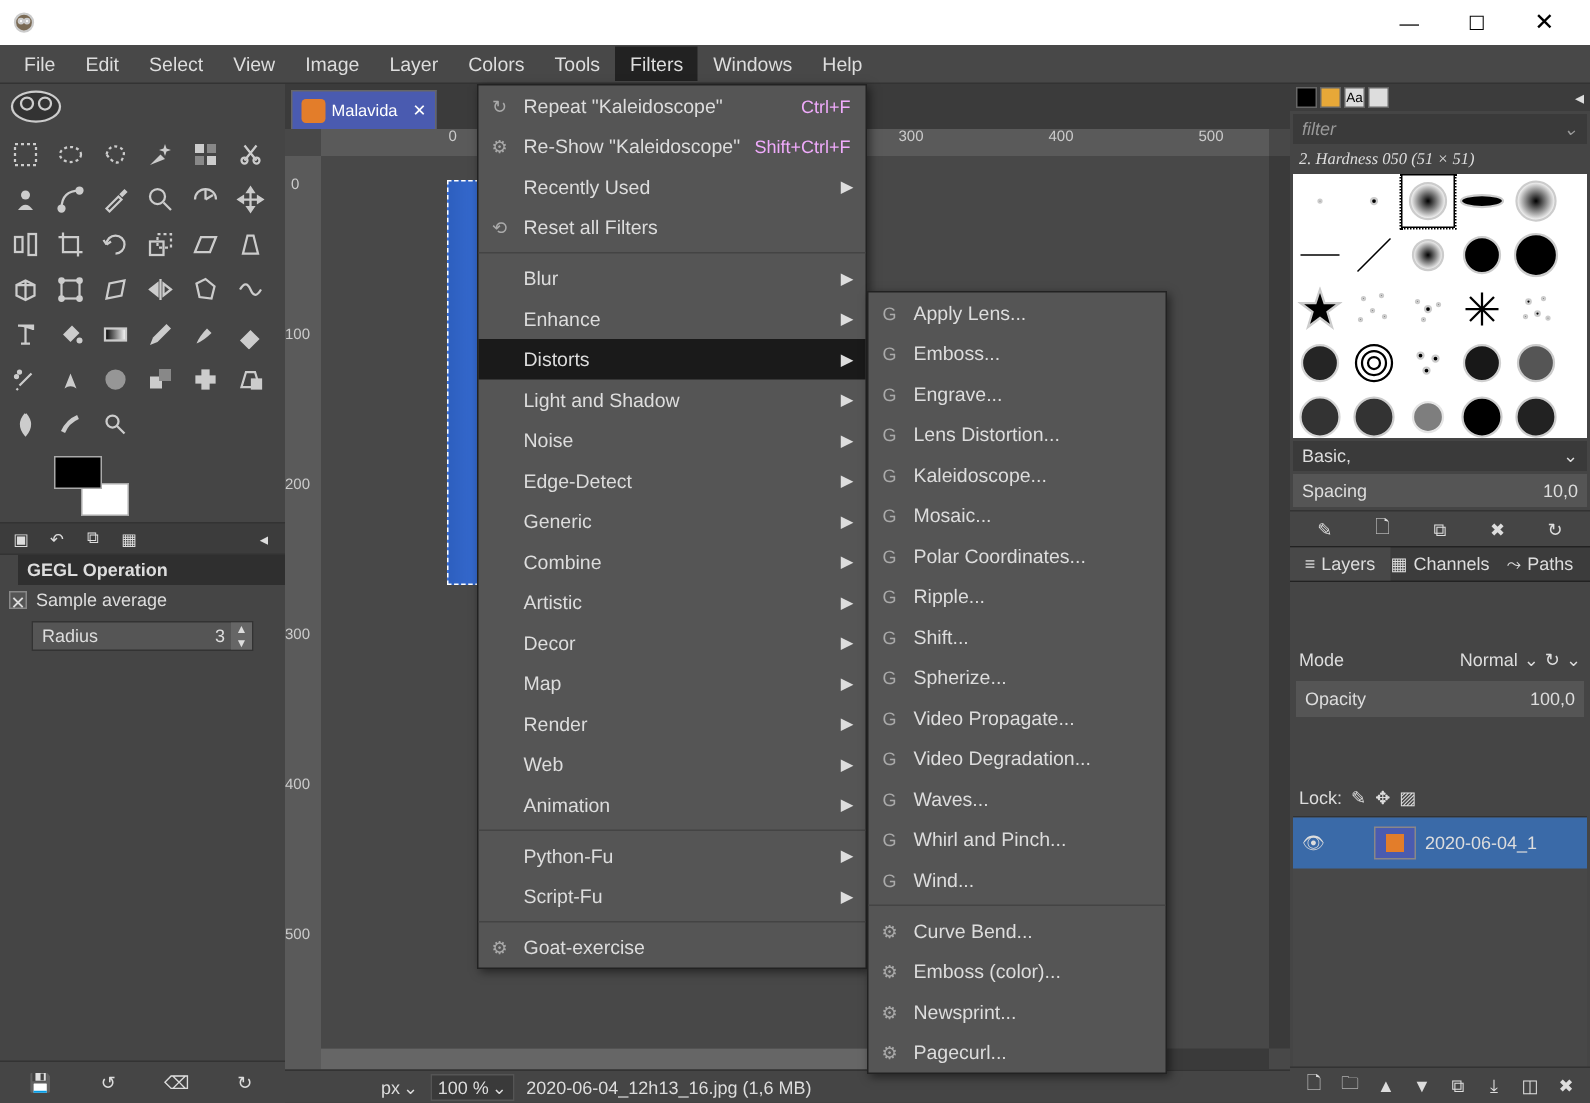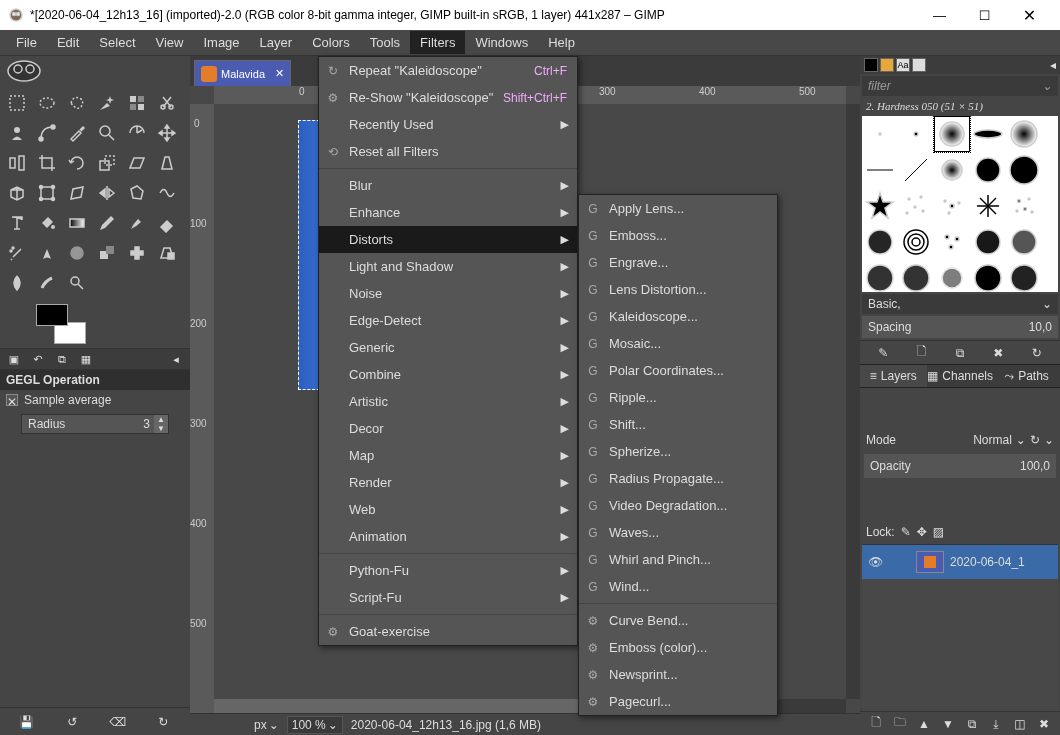--- a/index.html
+++ b/index.html
@@ -30,21 +30,21 @@
 .tool svg { width: 20px; height: 20px; }
 
 
 .color-swatch { margin: 8px 0 4px 36px; position: relative; width: 50px; height: 40px; }
 .swatch-fg { position: absolute; top: 0; left: 0; width: 32px; height: 22px; background: #000; border: 1px solid #aaa; }
 .swatch-bg { position: absolute; bottom: 0; right: 0; width: 32px; height: 22px; background: #fff; border: 1px solid #aaa; }
 
 
 .dock-strip { height:22px; background:#3c3c3c; display:flex; align-items:center; padding:0 4px; gap:4px; border-top:1px solid #333; border-bottom:1px solid #333;}
 .dock-strip .tab { width:20px; height:16px; display:flex; align-items:center; justify-content:center; font-size:11px;}
-.dock-title { background:#2f2f2f; padding:3px 6px; font-size:12px; font-weight:600;}
+.dock-title { background:#2f2f2f; padding:3px 6px; font-size:12px; font-weight:600;margin-left:12px;}
 .opt-row { display:flex; align-items:center; padding:3px 6px; gap:6px; font-size:12px;}
 .opt-row .checkbox {width:12px;height:12px;border:1px solid #888;background:#555;}
 .slider-row { position:relative; margin:4px 21px; height:20px; background:#555; border:1px solid #333; display:flex; align-items:center;}
 .slider-row .lbl{ position:absolute; left:6px; }
 .slider-row .val{ position:absolute; right:18px; }
 .slider-row .spin{ position:absolute; right:0; width:14px; height:100%; display:flex; flex-direction:column;}
 .slider-row .spin div{flex:1; display:flex; align-items:center; justify-content:center; font-size:8px; background:#666;}
 
 .bottom-tools { margin-top:auto; height:28px; display:flex; align-items:center; justify-content:space-around; padding:0 4px; border-top:1px solid #333;}
 .bottom-tools .btn{width:24px;height:20px;display:flex;align-items:center;justify-content:center;}
@@ -109,21 +109,20 @@
 
 <div class="titlebar">
   <div class="title">
     <span class="gimp-icon">
       <svg viewBox="0 0 16 16">
           <circle cx="8" cy="8" r="6" fill="#7a6a54"></circle>
           <circle cx="6" cy="7" r="1.5" fill="#fff"></circle>
           <circle cx="10" cy="7" r="1.5" fill="#fff"></circle>
         </svg>
     </span>
-    <span>*[2020-06-04_12h13_16] (imported)-2.0 (RGB color 8-bit gamma integer, GIMP built-in sRGB, 1 layer) 441x287 – GIMP</span>
   </div>
   <div class="winbtns">
     <div class="winbtn">—</div>
     <div class="winbtn">☐</div>
     <div class="winbtn close">✕</div>
   </div>
 </div>
 
 <div class="menubar">
   <div class="menuitem">File</div>
@@ -842,21 +841,21 @@
     <div class="mi">
       <span class="icn">G</span>
       <span>Shift...</span>
     </div>
     <div class="mi">
       <span class="icn">G</span>
       <span>Spherize...</span>
     </div>
     <div class="mi">
       <span class="icn">G</span>
-      <span>Radius Propagate...</span>
+      <span>Video Propagate...</span>
     </div>
     <div class="mi">
       <span class="icn">G</span>
       <span>Video Degradation...</span>
     </div>
     <div class="mi">
       <span class="icn">G</span>
       <span>Waves...</span>
     </div>
     <div class="mi">

